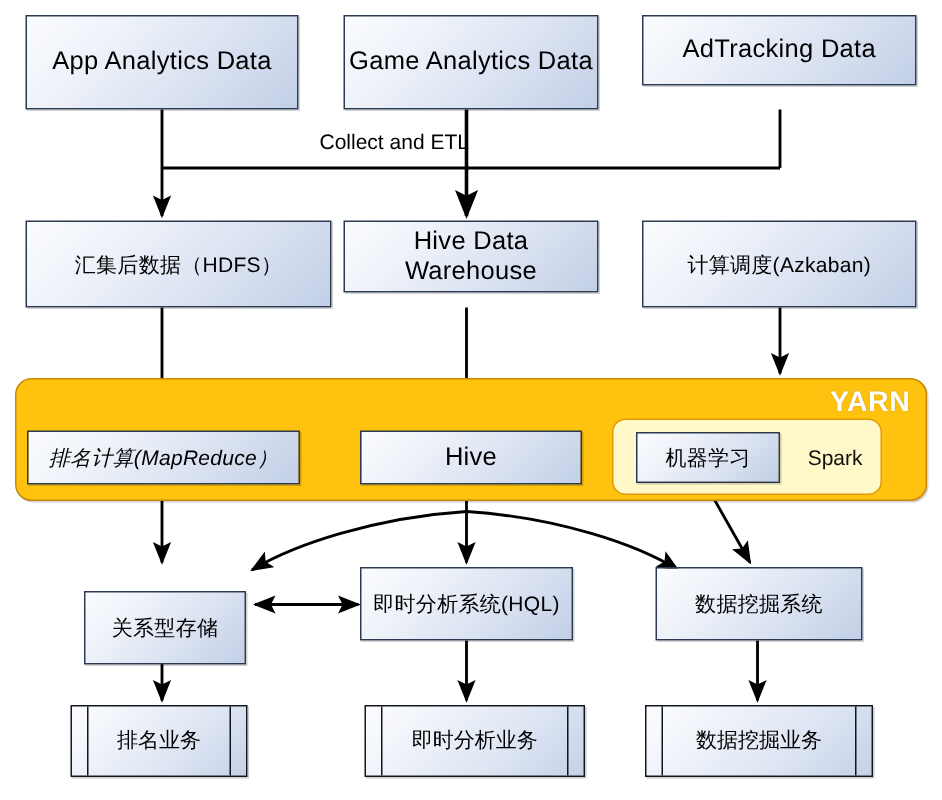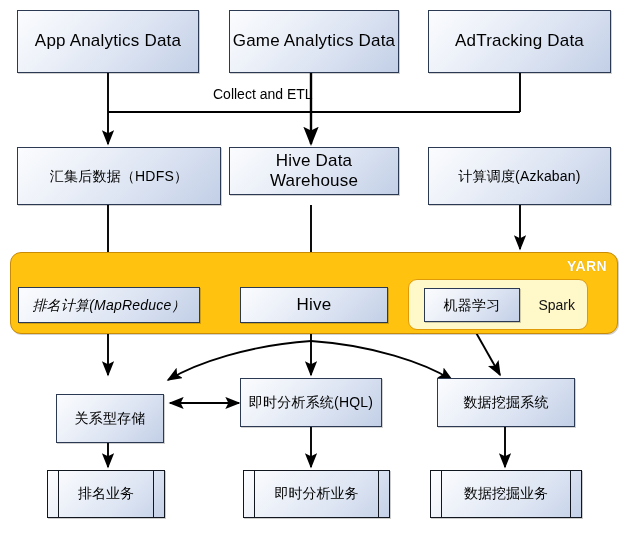--- a/index.html
+++ b/index.html
@@ -81,21 +81,21 @@
     box-sizing: border-box;
     border: 1.6px solid #c98a05;
     border-radius: 11px;
     background: #ffc20e;
     box-shadow: 1px 1px 0 rgba(0,0,0,0.18);
   }
   #yarn-label {
     position: absolute;
     right: 10px;
     top: 5px;
-    font-size: 14px;
+    font-size: 19px;
     font-weight: bold;
     color: #ffffff;
     text-shadow: 0 0 1px rgba(0,0,0,0.25);
     letter-spacing: 0.4px;
   }
 
   
   #spark-container {
     position: absolute;
     box-sizing: border-box;
@@ -170,21 +170,21 @@
       <path d="M505,427 L505,467" marker-end="url(#arrow)"></path>
     </g>
   </svg>
 
   <div class="node" style="left:17px; top:10px; width:182px; height:63px;">
     <span>App Analytics Data</span>
   </div>
   <div class="node" style="left:229px; top:10px; width:170px; height:63px;">
     <span>Game Analytics Data</span>
   </div>
-  <div class="node" style="left:428px; top:10px; width:183px; height:63px;">
+  <div class="node" style="left:428px; top:10px; width:183px; height:47px;">
     <span>AdTracking Data</span>
   </div>
 
   <div class="lbl-free" style="left:213px; top:86px;">
     <span>Collect and ETL</span>
   </div>
 
   <div class="node cn" style="left:17px; top:147px; width:204px; height:58px;">
     <span>汇集后数据（HDFS）</span>
   </div>

